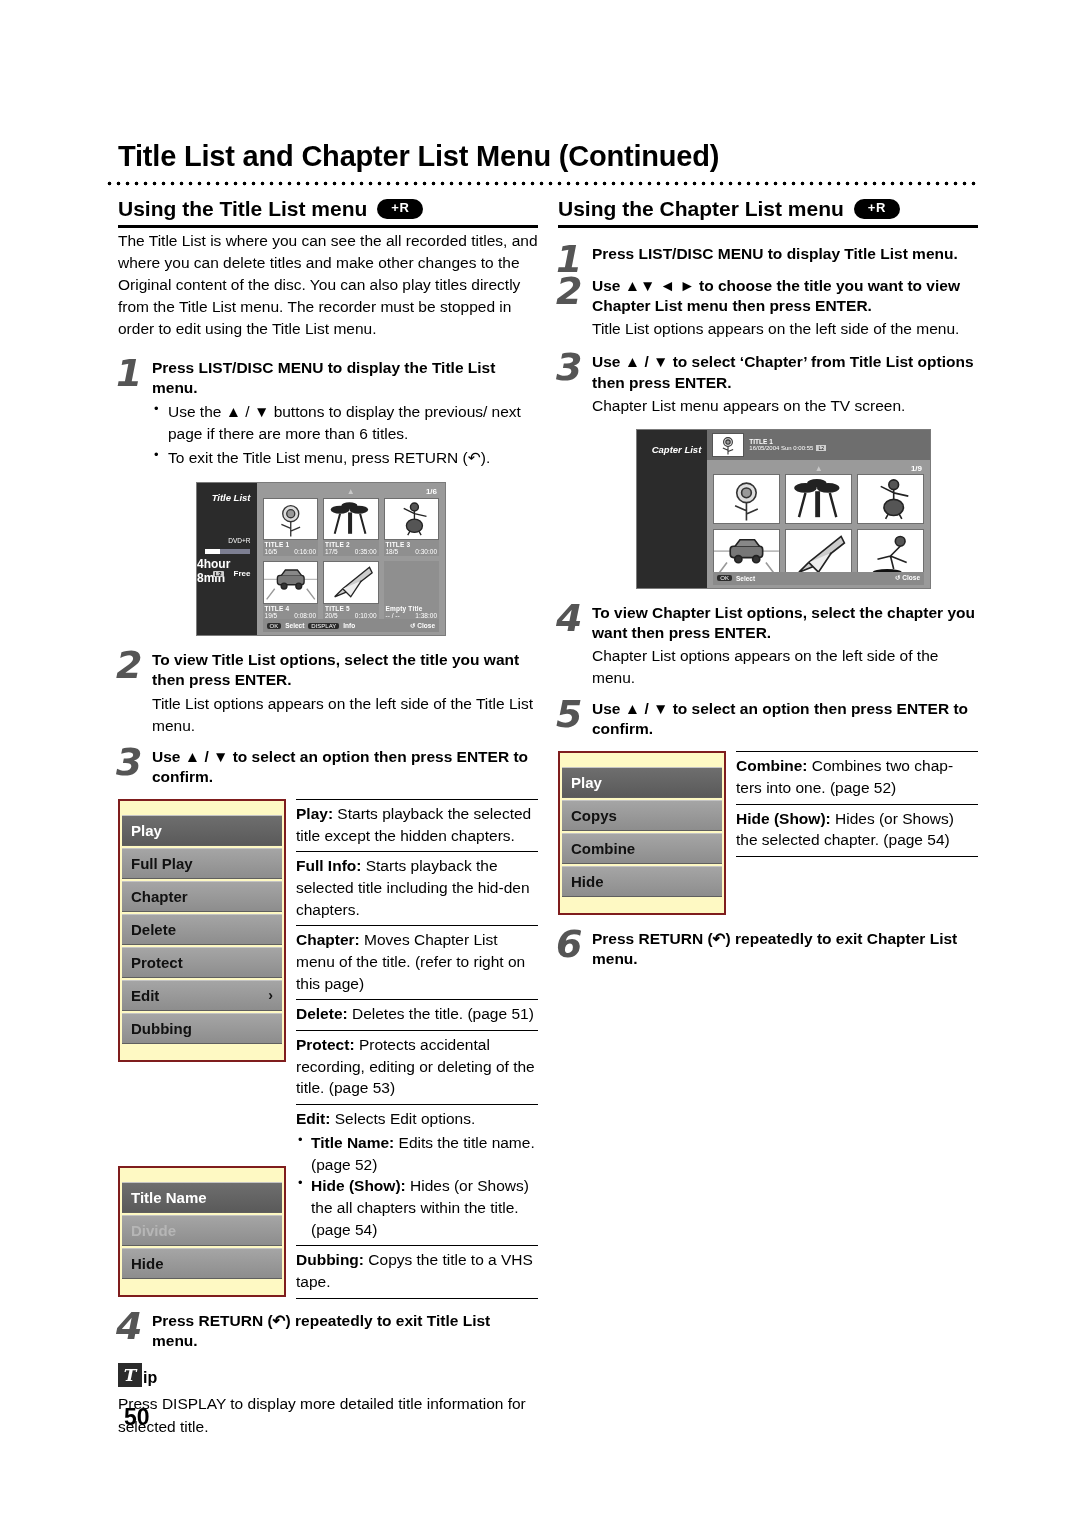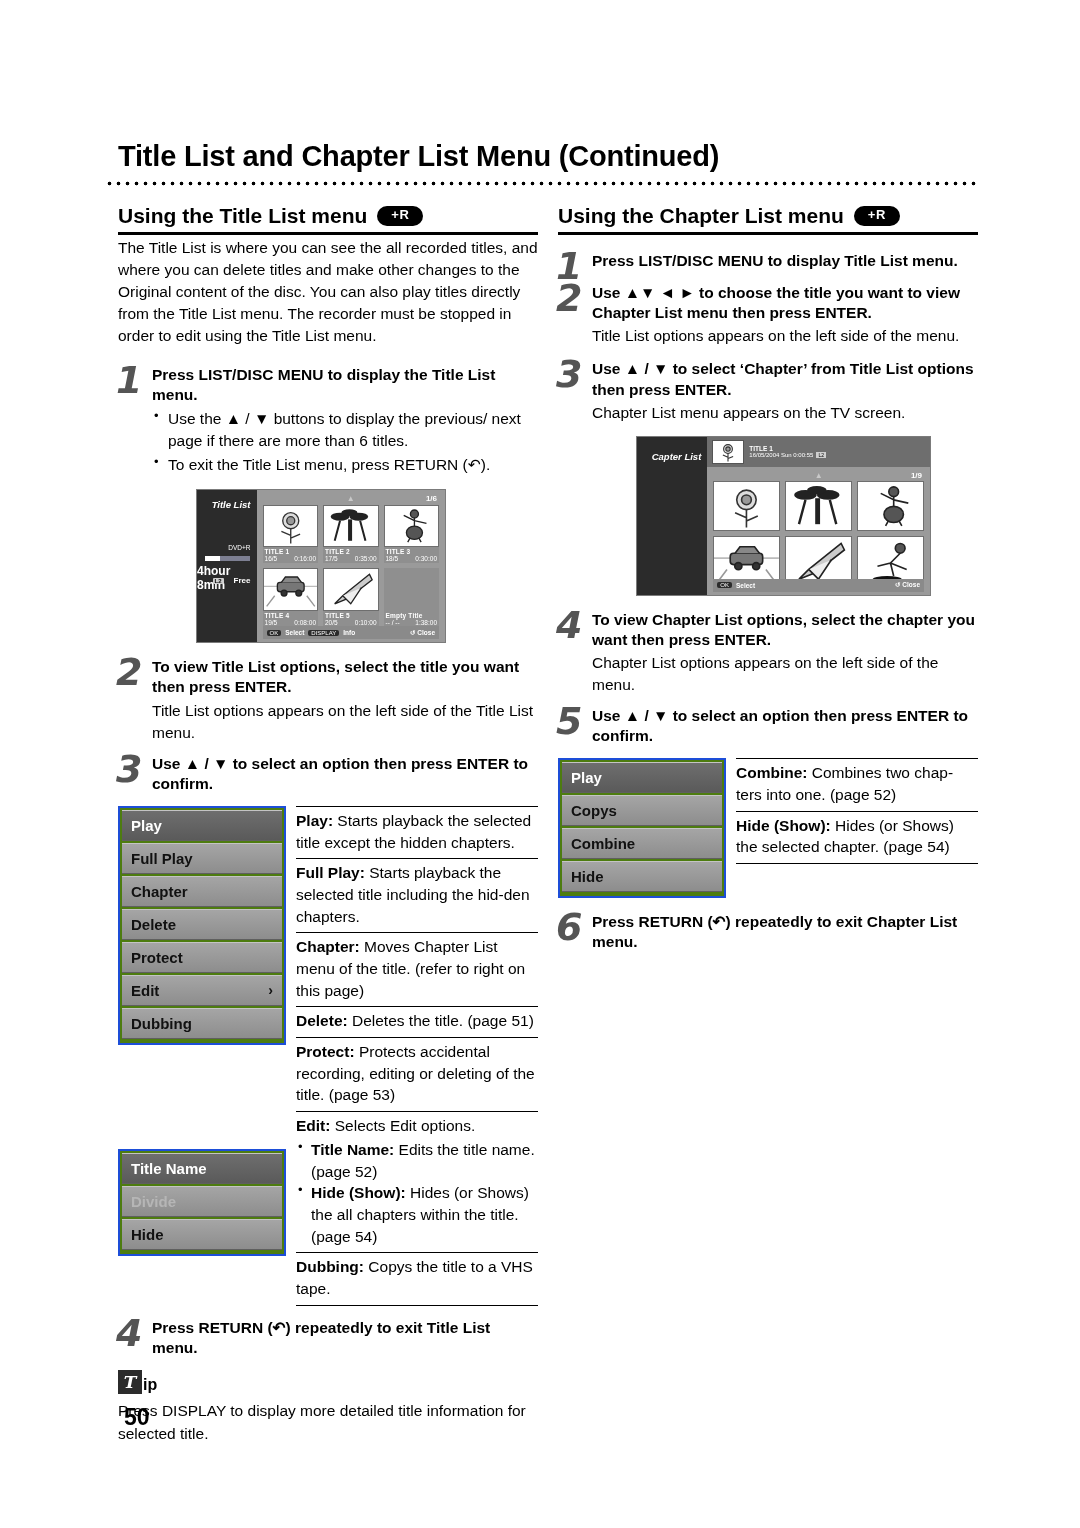--- a/index.html
+++ b/index.html
@@ -15,21 +15,21 @@
     position:absolute;left:118px;top:140px;width:880px;
     font-size:29px;font-weight:bold;letter-spacing:-0.2px;
   }
   .dotrule{
     position:absolute;left:105px;top:180px;width:872px;height:7px;
     background-image:radial-gradient(circle, #000 1.7px, rgba(0,0,0,0) 2.1px);
     background-size:9px 7px;background-repeat:repeat-x;
   }
 
   
-  .col{position:absolute;top:204px;width:420px;}
+  .col{position:absolute;top:197px;width:420px;}
   .col-left{left:118px;}
   .col-right{left:558px;}
 
   .sec-head{position:relative;font-size:21px;font-weight:bold;margin:0 0 4px 0;
     display:flex;align-items:center;gap:10px;}
   .sec-head .txt{display:inline-block;}
   .badge{
     display:inline-block;background:#000;color:#fff;border-radius:11px;
     font-size:13px;font-weight:bold;padding:2px 14px 3px;line-height:1.1;
     letter-spacing:0.5px;
@@ -83,21 +83,21 @@
 
   .chead{position:absolute;left:24%;right:0;top:0;height:30px;background:#6e6e6e;
          display:flex;align-items:center;gap:5px;padding:0 5px;box-sizing:border-box;}
   .chead .mini{width:30px;height:22px;background:#fff;border:1px solid #555;display:flex;align-items:center;justify-content:center;overflow:hidden;}
   .chead .lines{color:#fff;}
   .chead .ln1{font-size:6.5px;font-weight:bold;}
   .chead .ln2{font-size:6px;display:flex;align-items:center;gap:3px;}
   .chead .chip{background:#cfcfcf;color:#000;font-size:5px;padding:0 2px;}
 
   
-  .opts{width:168px;background:#4d7c0f;border:2px solid #1d4ed8;padding:2px 2px;box-sizing:border-box;}
+  .opts{width:168px;background:#fef9c3;border:2px solid #7f1d1d;padding:14px 2px;box-sizing:border-box;}
   .opts .it{
     position:relative;height:29px;display:flex;align-items:center;
     padding:0 9px;font-size:15px;font-weight:bold;color:#111;
     background:linear-gradient(#a5a5a5,#8d8d8d);
     border-top:1px solid #c4c4c4;border-bottom:1px solid #5f5f5f;margin-bottom:2px;
   }
   .opts .it.sel{background:linear-gradient(#6e6e6e,#5a5a5a);color:#fff;}
   .opts .it.dim{color:#b6b6b6;}
   .opts .it .arrow{position:absolute;right:9px;font-size:14px;font-weight:bold;}
 
@@ -328,21 +328,21 @@
               <span>Hide</span>
             </div>
         </div>
       </div>
 
       <div class="descs" style="flex:1;">
         <div class="d">
           <b>Play:</b><span> Starts playback the selected title except the hidden chapters.</span>
         </div>
         <div class="d">
-          <b>Full Play:</b><span> Starts playback the selected title including the hid-den chapters.</span>
+          <b>Full Info:</b><span> Starts playback the selected title including the hid-den chapters.</span>
         </div>
         <div class="d">
           <b>Chapter:</b><span> Moves Chapter List menu of the title. (refer to right on this page)</span>
         </div>
         <div class="d">
           <b>Delete:</b><span> Deletes the title. (page 51)</span>
         </div>
         <div class="d">
           <b>Protect:</b><span> Protects accidental recording, editing or deleting of the title. (page 53)</span>
         </div>

